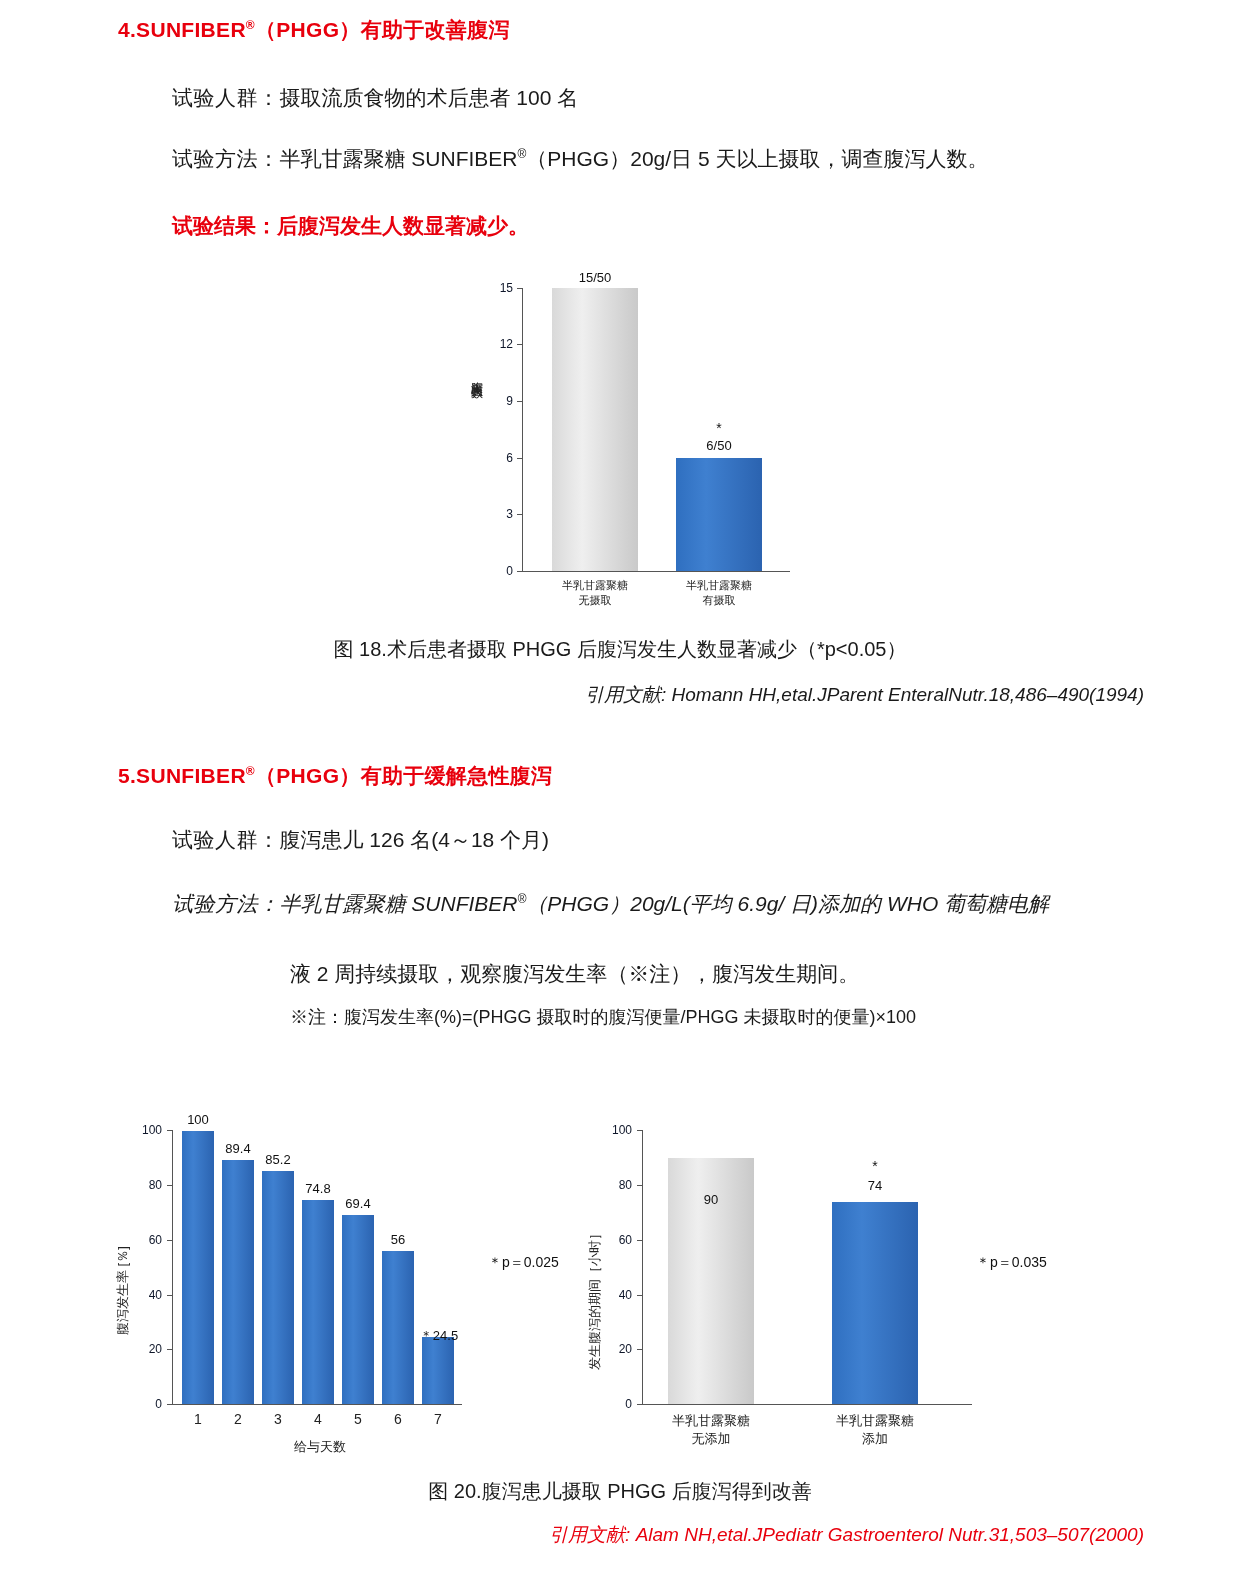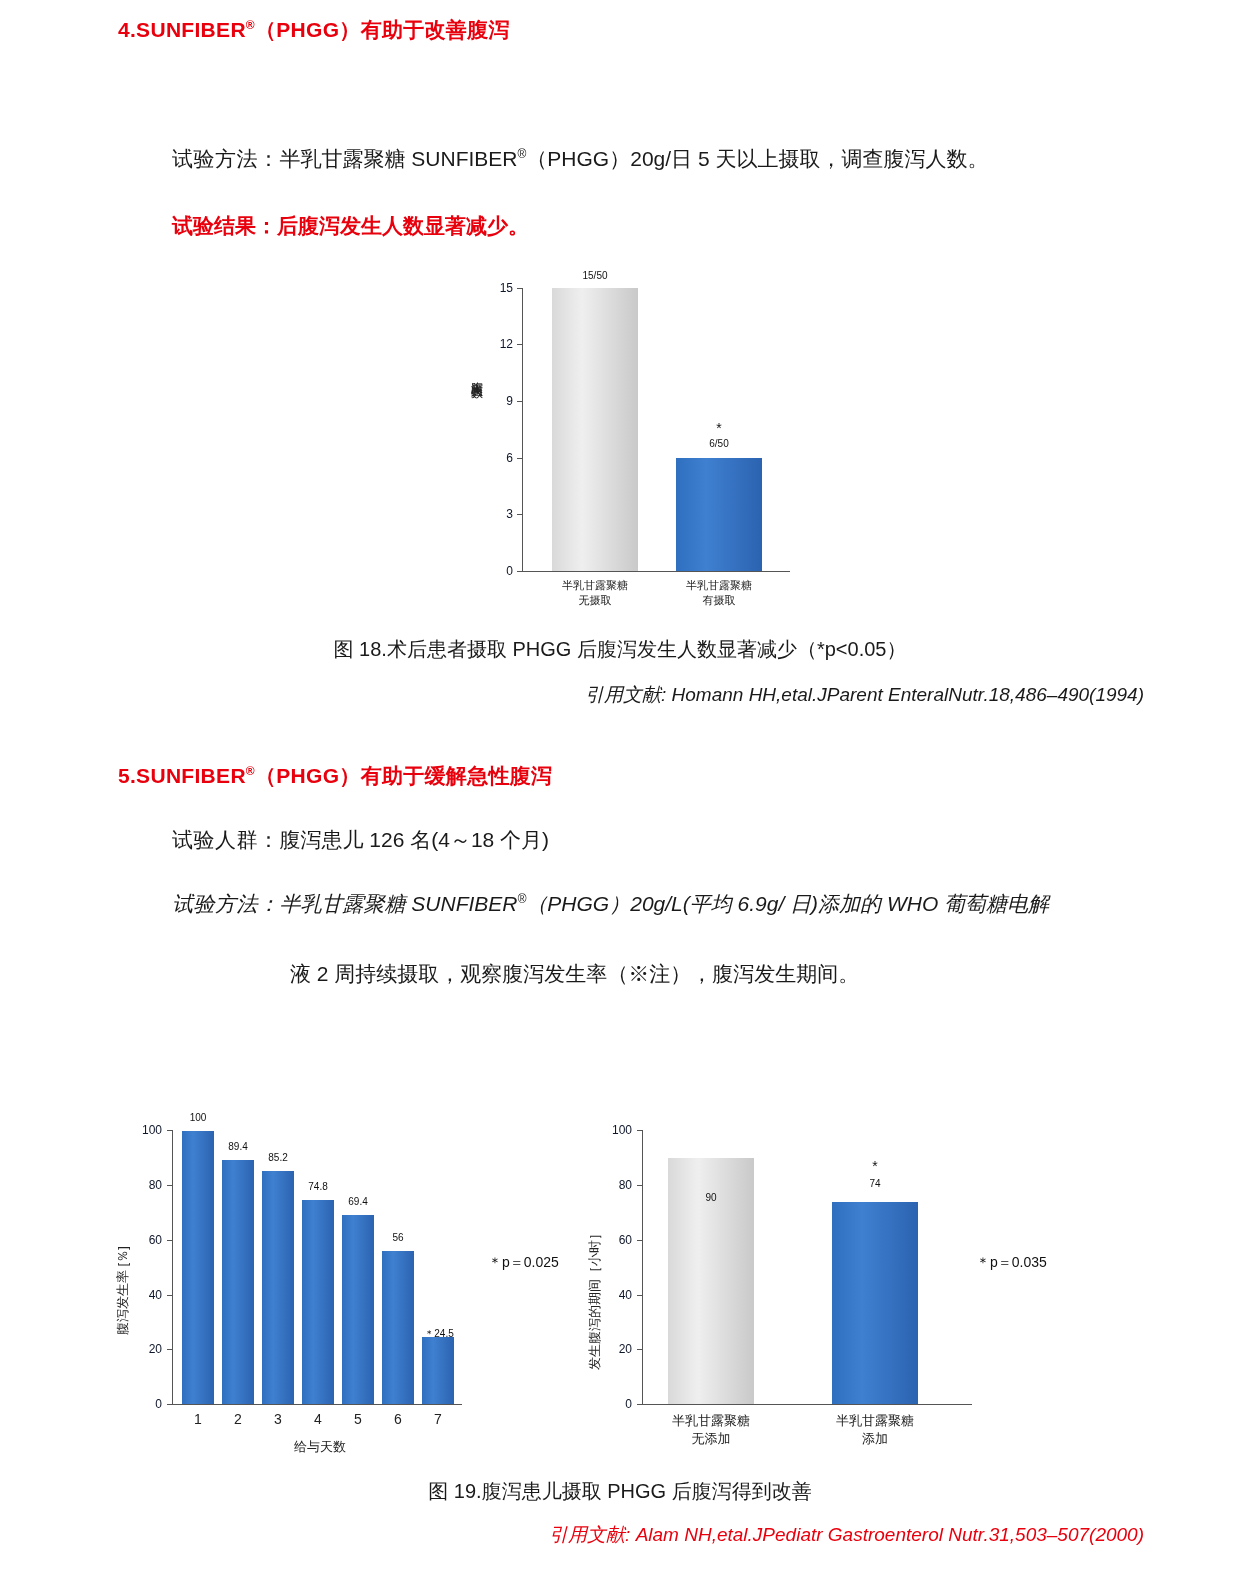--- a/index.html
+++ b/index.html
@@ -98,21 +98,21 @@
     bottom: 0;
   }
   .bar-blue {
     background: linear-gradient(to right, #2f6fc0 0%, #3f80d0 35%, #2b63b0 100%);
   }
   .bar-gray {
     background: linear-gradient(to right, #d9d9d9 0%, #efefef 35%, #c9c9c9 100%);
   }
   .bar-value {
     position: absolute;
-    font-size: 10px;
+    font-size: 13px;
     color: #111;
     text-align: center;
     white-space: nowrap;
   }
   .bar-cat {
     position: absolute;
     font-size: 11px;
     color: #222;
     text-align: center;
     line-height: 1.35;
@@ -157,20 +157,23 @@
 <body>
 
 <div class="page">
 
   <div style="position:absolute; left:118px; top:16px;">
     <span class="section-heading">
       <span>4.SUNFIBER</span><sup>®</sup><span>（PHGG）有助于改善腹泻</span>
     </span>
   </div>
 
+  <div class="para" style="position:absolute; left:172px; top:82px; width:1000px;">
+    <span class="label">试验人群：</span><span>摄取流质食物的术后患者 100 名</span>
+  </div>
 
   <div class="para" style="position:absolute; left:172px; top:143px; width:1010px;">
     <span class="label">试验方法：</span><span>半乳甘露聚糖 SUNFIBER</span><sup>®</sup><span>（PHGG）20g/日 5 天以上摄取，调查腹泻人数。</span>
   </div>
 
   <div class="result" style="position:absolute; left:172px; top:212px;">
     <span>试验结果：</span><span>后腹泻发生人数显著减少。</span>
   </div>
 
   <div class="chart-wrap" style="left:480px; top:280px; width:340px; height:300px;">
@@ -222,20 +225,21 @@
   <div class="para" style="position:absolute; left:172px; top:824px; width:1000px;">
     <span class="label">试验人群：</span><span>腹泻患儿 126 名(4～18 个月)</span>
   </div>
 
   <div class="para" style="position:absolute; left:172px; top:888px; width:1010px;font-style:italic;">
     <span class="label">试验方法：</span><span>半乳甘露聚糖 SUNFIBER</span><sup>®</sup><span>（PHGG）20g/L(平均 6.9g/ 日)添加的 WHO 葡萄糖电解</span>
   </div>
 
   <div class="para" style="position:absolute; left:290px; top:958px; width:900px;">液 2 周持续摄取，观察腹泻发生率（※注），腹泻发生期间。</div>
 
+  <div class="para note-small" style="position:absolute; left:290px; top:1004px; width:900px;">※注：腹泻发生率(%)=(PHGG 摄取时的腹泻便量/PHGG 未摄取时的便量)×100</div>
 
 
   <div class="chart-wrap" style="left:120px; top:1120px; width:440px; height:340px;">
 
     <div class="axis-line" style="left:52px; top:10px; width:1px; height:275px;"></div>
     <div class="axis-line" style="left:52px; top:284px; width:290px; height:1px;"></div>
 
     <div class="tick-mark" style="left:47px; top:284px;"></div>
     <div class="tick-label" style="left:12px; top:277px; width:30px;">0</div>
     <div class="tick-mark" style="left:47px; top:229px;"></div>
@@ -316,16 +320,16 @@
       <div>无添加</div>
     </div>
     <div class="bar-cat" style="left:230px; top:292px; width:110px; font-size:13px;">
       <div>半乳甘露聚糖</div>
       <div>添加</div>
     </div>
 
     <div class="pvalue" style="left:386px; top:134px;">＊p＝0.035</div>
   </div>
 
-  <div class="caption" style="position:absolute; left:96px; top:1478px; width:1048px;">图 19.腹泻患儿摄取 PHGG 后腹泻得到改善</div>
+  <div class="caption" style="position:absolute; left:96px; top:1478px; width:1048px;">图 20.腹泻患儿摄取 PHGG 后腹泻得到改善</div>
   <div class="ref-red" style="position:absolute; left:96px; top:1522px; width:1048px; text-align:right;">引用文献: Alam NH,etal.JPediatr Gastroenterol Nutr.31,503–507(2000)</div>
 
 </div>
 
 </body></html>

